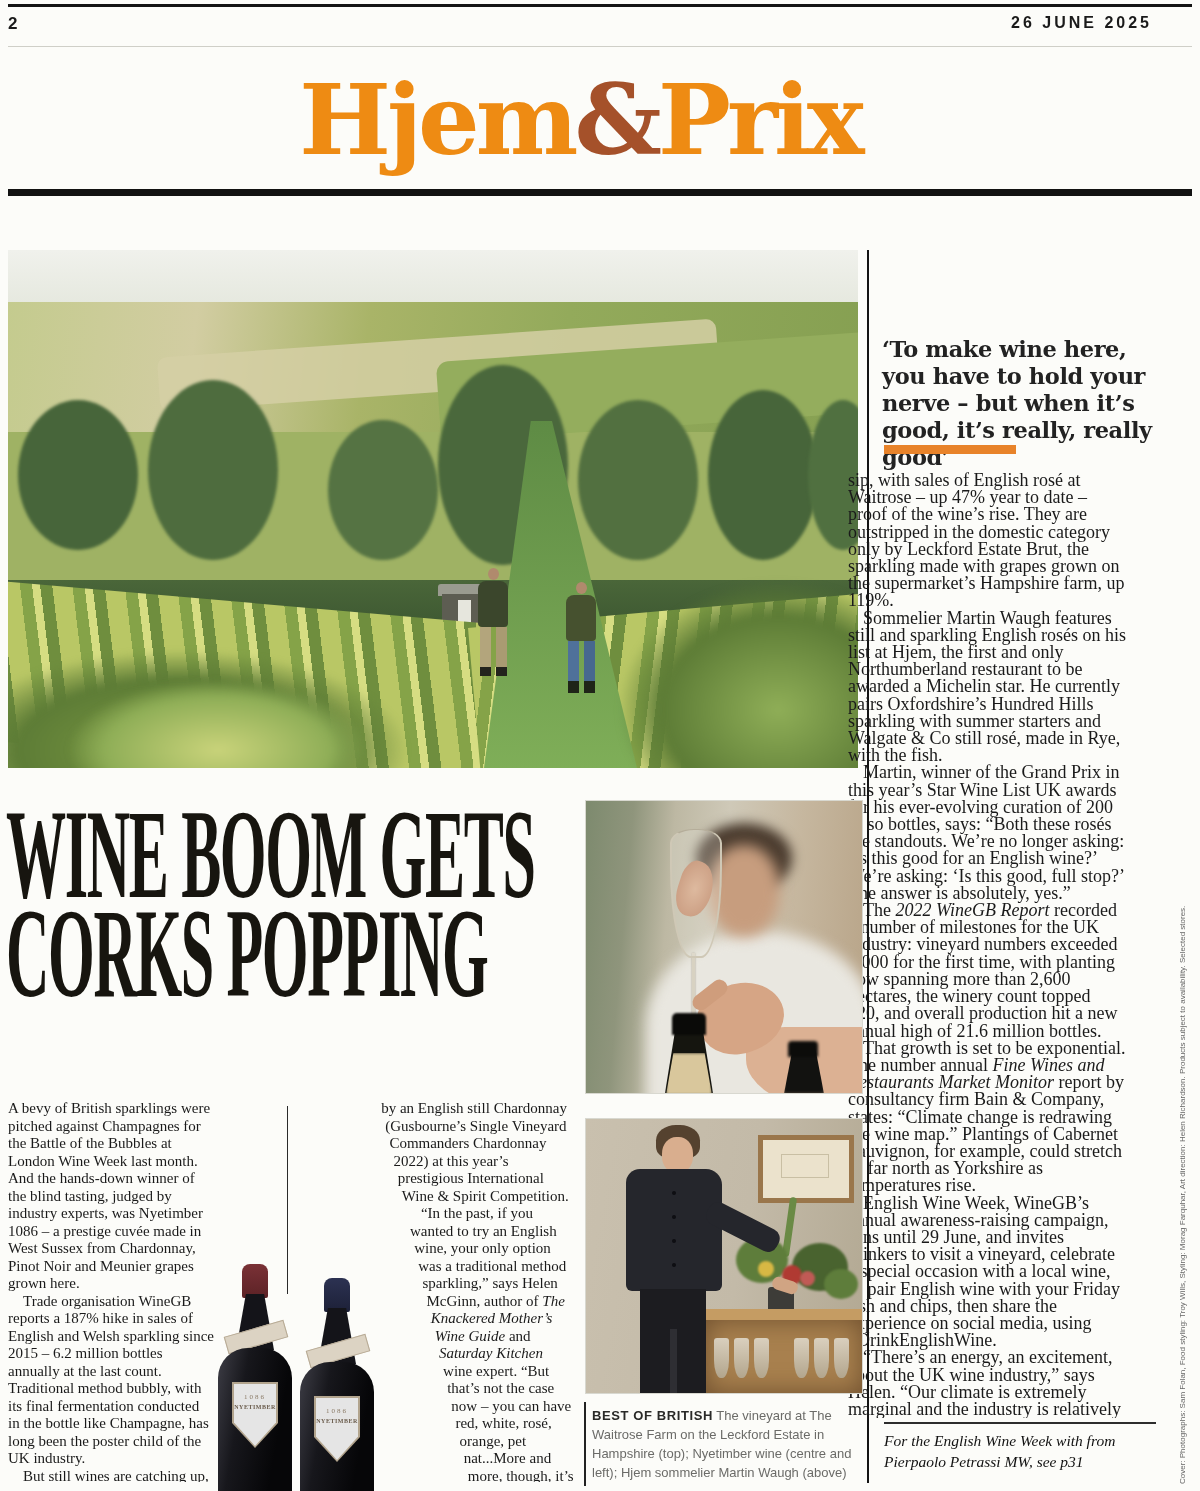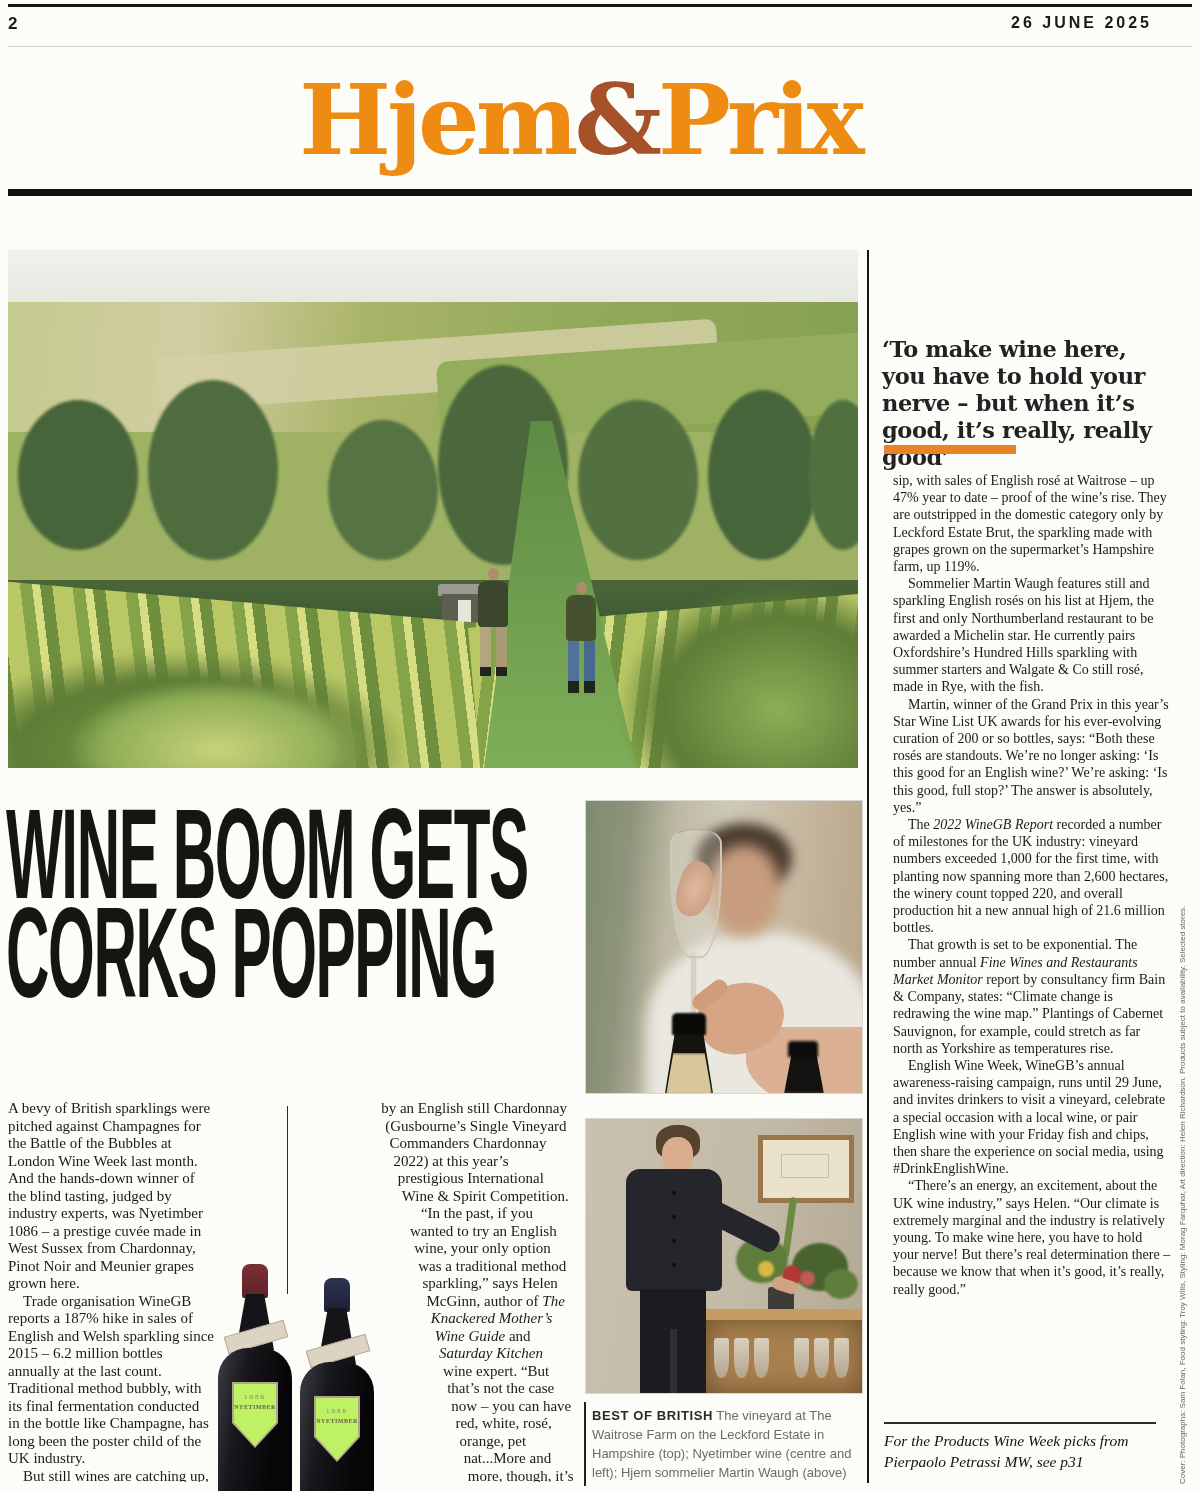--- a/index.html
+++ b/index.html
@@ -51,21 +51,21 @@
   .p-head{width:11px;height:12px;border-radius:50%;background:#b08a6d;margin:0 auto;}
   .p-torso{width:30px;height:46px;border-radius:8px 8px 4px 4px;margin:1px auto 0;}
   .p-legs{display:flex;justify-content:center;gap:5px;}
   .p-leg{width:11px;height:40px;}
   .p-boot{width:11px;height:9px;background:#23231d;}
 
   
   .pullquote{left:882px;top:336px;width:284px;font-family:"DejaVu Serif",serif;font-weight:bold;
              font-size:22.5px;line-height:27px;color:#222;letter-spacing:-0.4px;}
   .accent-bar{left:884px;top:445px;width:132px;height:9px;background:var(--accent_bar);}
-  .rc-body{left:893px;top:472px;width:278px;height:946px;overflow:hidden;font-size:14px;line-height:17.2px;}
+  .rc-body{left:848px;top:472px;width:278px;height:946px;overflow:hidden;font-size:18px;line-height:17.2px;}
   .para{margin:0;}
   .para.ind{text-indent:15px;}
   .rc-rule{left:884px;top:1422px;width:272px;height:2px;background:#2d2d2d;}
   .footer-note{left:884px;top:1430px;width:278px;font-style:italic;font-size:15.5px;line-height:21px;color:#111;}
 
   
   .headline{left:6px;top:806px;width:590px;font-family:"Liberation Sans",sans-serif;font-weight:bold;color:#17150f;}
   .hl-line{display:block;height:99px;font-size:128px;line-height:96px;white-space:nowrap;
            transform:scaleX(0.47);transform-origin:0 50%;letter-spacing:-3px;}
   .standfirst{left:8px;top:1022px;width:574px;font-family:"DejaVu Serif",serif;font-size:21.5px;line-height:28.5px;color:#1b1b1b;letter-spacing:-0.3px;}
@@ -127,21 +127,21 @@
   
   .bottles{left:214px;top:1258px;width:180px;height:233px;overflow:hidden;}
   .bottle{position:absolute;width:74px;height:235px;}
   .b-cap{position:absolute;left:24px;top:0;width:26px;height:34px;border-radius:8px 8px 2px 2px;}
   .b-neck{position:absolute;left:18px;top:30px;width:38px;height:56px;background:#141419;clip-path:polygon(26% 0,74% 0,100% 100%,0 100%);}
   .b-body{position:absolute;left:0;top:84px;width:74px;height:151px;border-radius:30px 30px 5px 5px;
           background:linear-gradient(100deg,#36363e 6%,#17171c 32%,#060608 75%);}
   .b-neckband{position:absolute;left:7px;top:64px;width:60px;height:16px;background:#dcd3c3;border:1px solid #b7aa95;transform:rotate(-16deg);}
   .b-label{position:absolute;left:14px;top:118px;width:46px;height:66px;background:#b2a48d;
            clip-path:polygon(0 0,100% 0,100% 62%,50% 100%,0 62%);}
-  .b-label-in{position:absolute;left:2px;top:2px;width:42px;height:62px;background:#bef264;
+  .b-label-in{position:absolute;left:2px;top:2px;width:42px;height:62px;background:#e5e5e5;
            clip-path:polygon(0 0,100% 0,100% 62%,50% 100%,0 62%);text-align:center;font-family:"Liberation Serif",serif;}
   .b-year{display:block;margin-top:9px;font-size:7px;letter-spacing:2px;color:#8a7a66;}
   .b-brand{display:block;margin-top:3px;font-size:6px;font-weight:bold;letter-spacing:0.5px;color:#6a5c4c;}
 
   
   .credits{left:1178px;top:1484px;width:706px;transform:rotate(-90deg);transform-origin:0 0;
            font-family:"Liberation Sans",sans-serif;font-size:8px;color:#666;white-space:nowrap;}
 
   i{font-style:italic;}
 </style>
@@ -220,23 +220,23 @@
   <div class="abs rc-body">
     <p class="para"><span>sip, with sales of English rosé at Waitrose – up 47% year to date – proof of the wine’s rise. They are outstripped in the domestic category only by Leckford Estate Brut, the sparkling made with grapes grown on the supermarket’s Hampshire farm, up 119%.</span></p>
     <p class="para ind"><span>Sommelier Martin Waugh features still and sparkling English rosés on his list at Hjem, the first and only Northumberland restaurant to be awarded a Michelin star. He currently pairs Oxfordshire’s Hundred Hills sparkling with summer starters and Walgate &amp; Co still rosé, made in Rye, with the fish.</span></p>
     <p class="para ind"><span>Martin, winner of the Grand Prix in this year’s Star Wine List UK awards for his ever-evolving curation of 200 or so bottles, says: “Both these rosés are standouts. We’re no longer asking: ‘Is this good for an English wine?’ We’re asking: ‘Is this good, full stop?’ The answer is absolutely, yes.”</span></p>
     <p class="para ind"><span>The </span><i>2022 WineGB Report</i><span> recorded a number of milestones for the UK industry: vineyard numbers exceeded 1,000 for the first time, with planting now spanning more than 2,600 hectares, the winery count topped 220, and overall production hit a new annual high of 21.6 million bottles.</span></p>
     <p class="para ind"><span>That growth is set to be exponential. The number annual </span><i>Fine Wines and Restaurants Market Monitor</i><span> report by consultancy firm Bain &amp; Company, states: “Climate change is redrawing the wine map.” Plantings of Cabernet Sauvignon, for example, could stretch as far north as Yorkshire as temperatures rise.</span></p>
     <p class="para ind"><span>English Wine Week, WineGB’s annual awareness-raising campaign, runs until 29 June, and invites drinkers to visit a vineyard, celebrate a special occasion with a local wine, or pair English wine with your Friday fish and chips, then share the experience on social media, using #DrinkEnglishWine.</span></p>
     <p class="para ind"><span>“There’s an energy, an excitement, about the UK wine industry,” says Helen. “Our climate is extremely marginal and the industry is relatively young. To make wine here, you have to hold your nerve! But there’s real determination there – because we know that when it’s good, it’s really, really good.”</span></p>
   </div>
   <div class="abs rc-rule"></div>
-  <div class="abs footer-note">For the Products Wine Week picks from Pierpaolo Petrassi MW, see p31</div>
-
-  <h1 class="abs headline" style="margin:0;">
+  <div class="abs footer-note">For the English Wine Week with from Pierpaolo Petrassi MW, see p31</div>
+
+  <h1 class="abs headline" style="margin:0;font-family:Liberation Serif, serif;">
     <span class="hl-line">WINE BOOM GETS</span>
     <span class="hl-line">CORKS POPPING</span>
   </h1>
 
   <div class="abs bodycol left-col">
     <div class="spacer-left"></div>
     <p class="para"><span>A bevy of British sparklings were pitched against Champagnes for the Battle of the Bubbles at London Wine Week last month. And the hands-down winner of the blind tasting, judged by industry experts, was Nyetimber 1086 – a prestige cuvée made in West Sussex from Chardonnay, Pinot Noir and Meunier grapes grown here.</span></p>
     <p class="para ind"><span>Trade organisation WineGB reports a 187% hike in sales of English and Welsh sparkling since 2015 – 6.2 million bottles annually at the last count. Traditional method bubbly, with its final fermentation conducted in the bottle like Champagne, has long been the poster child of the UK industry.</span></p>
     <p class="para ind"><span>But still wines are catching up, in terms of yearly sales – up 117% over the same period – and quality, with an unprecedented Gold won</span></p>
   </div>

